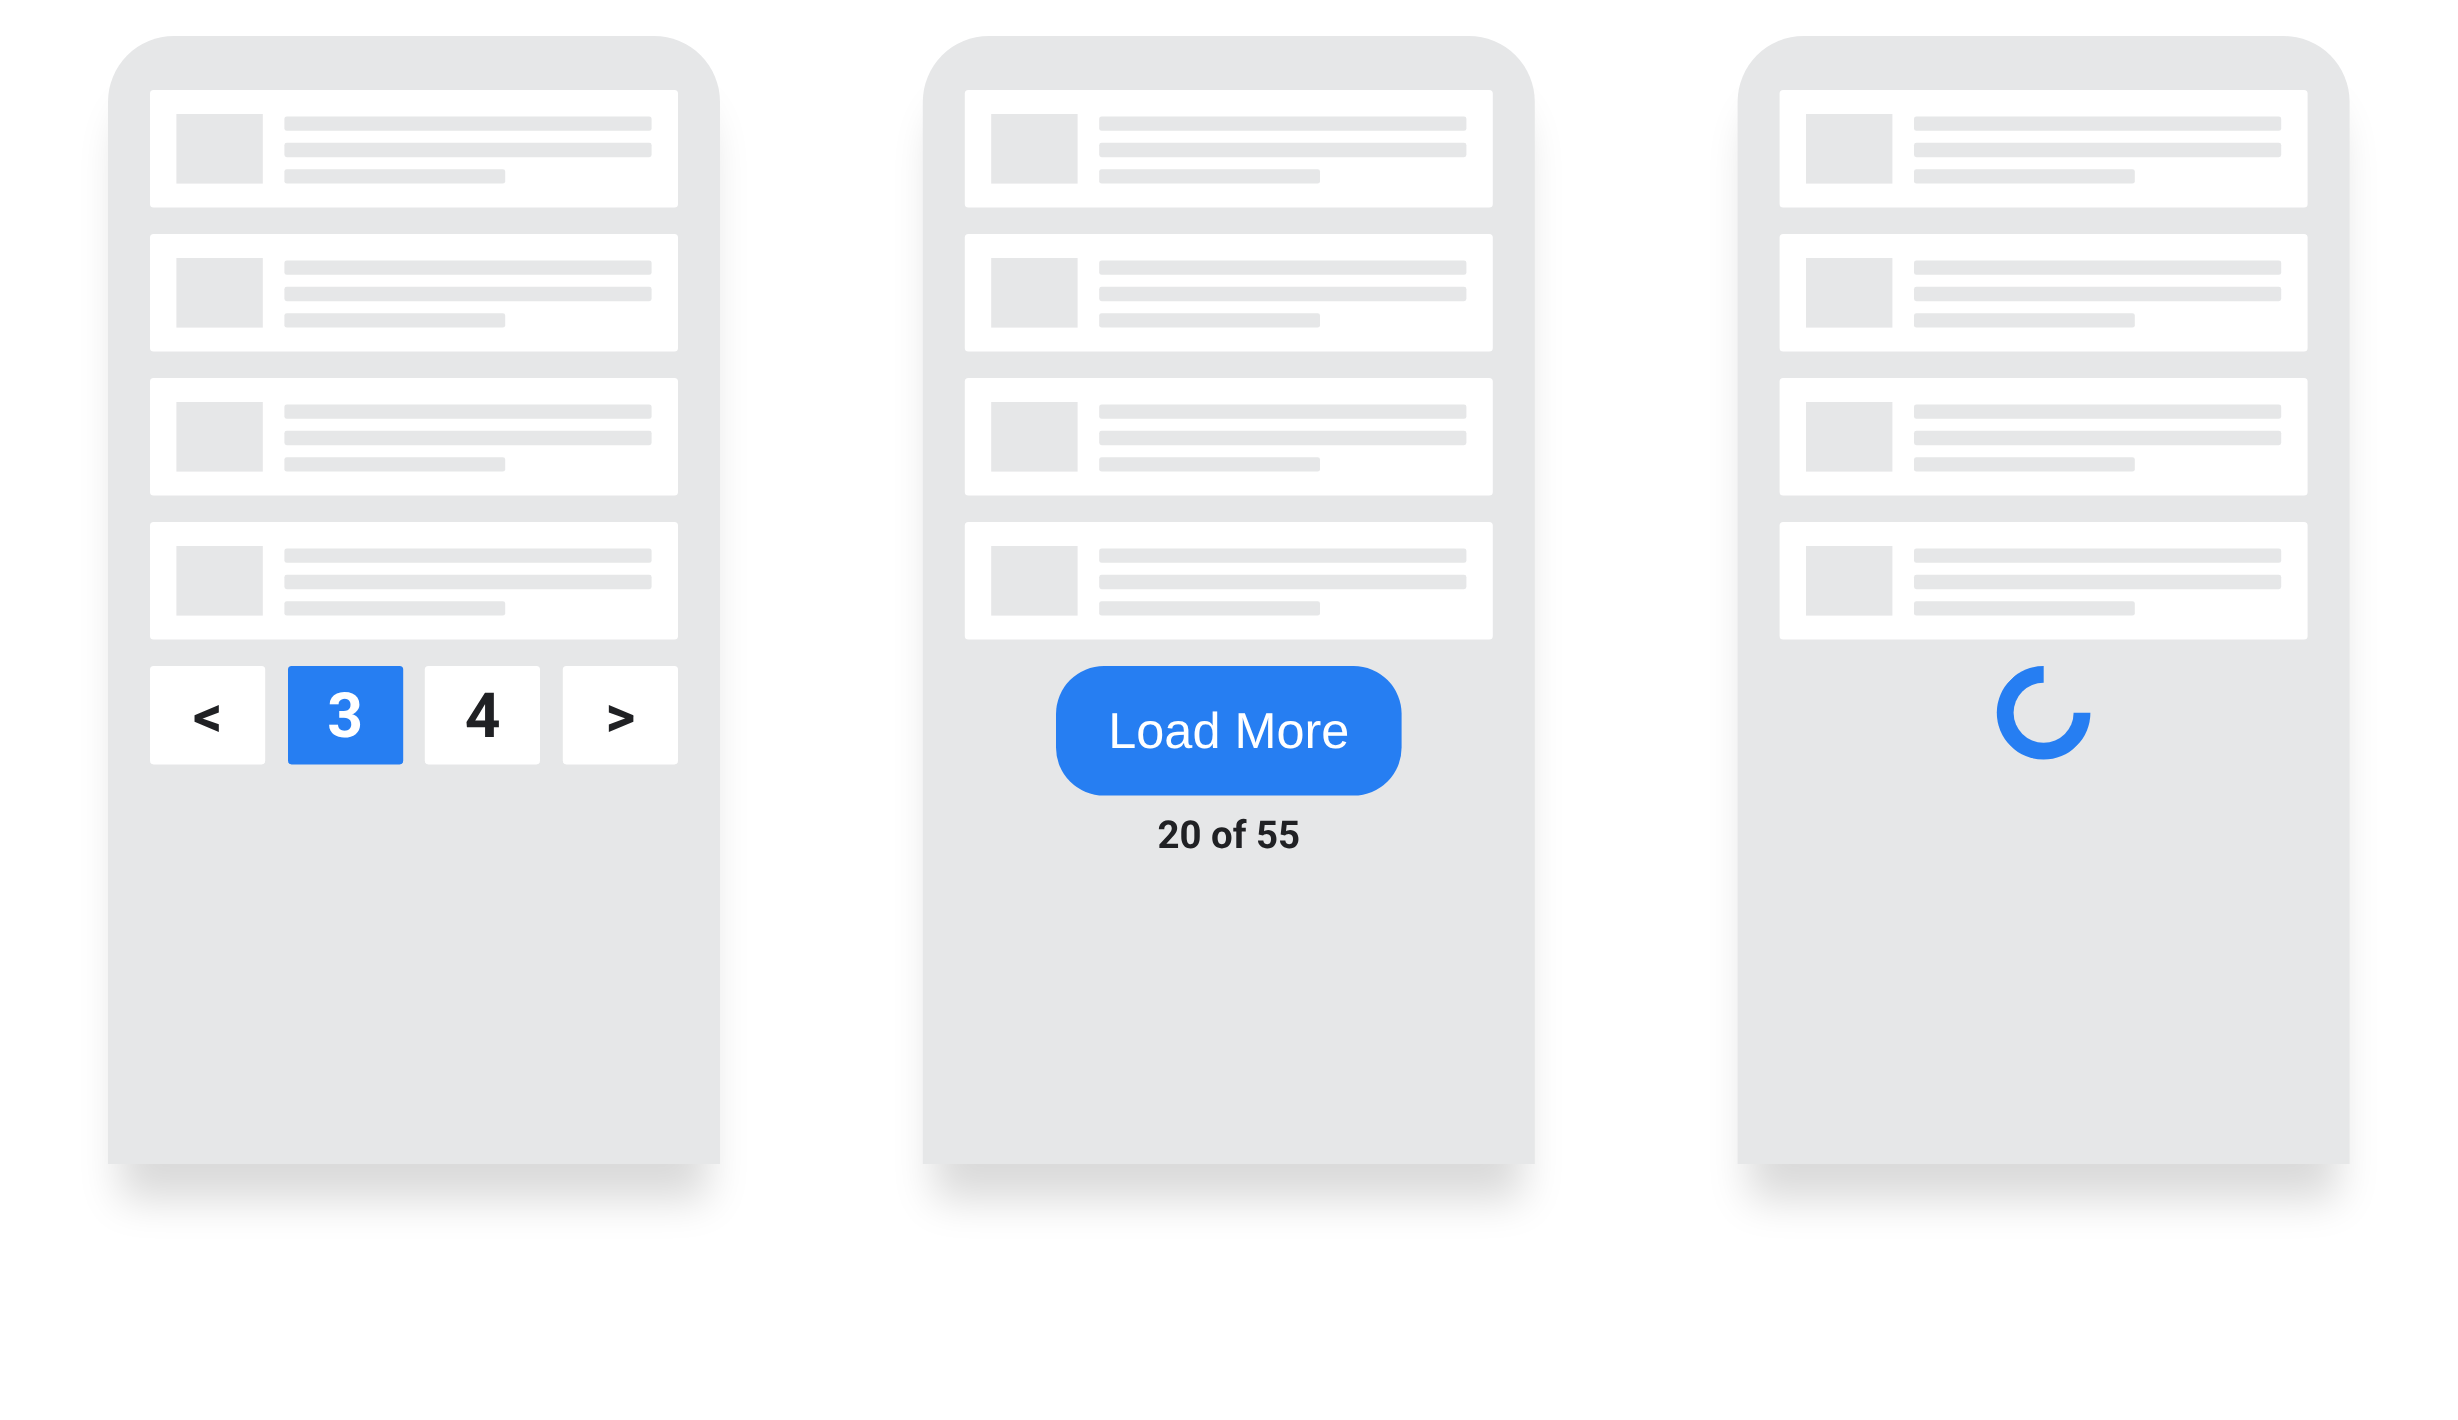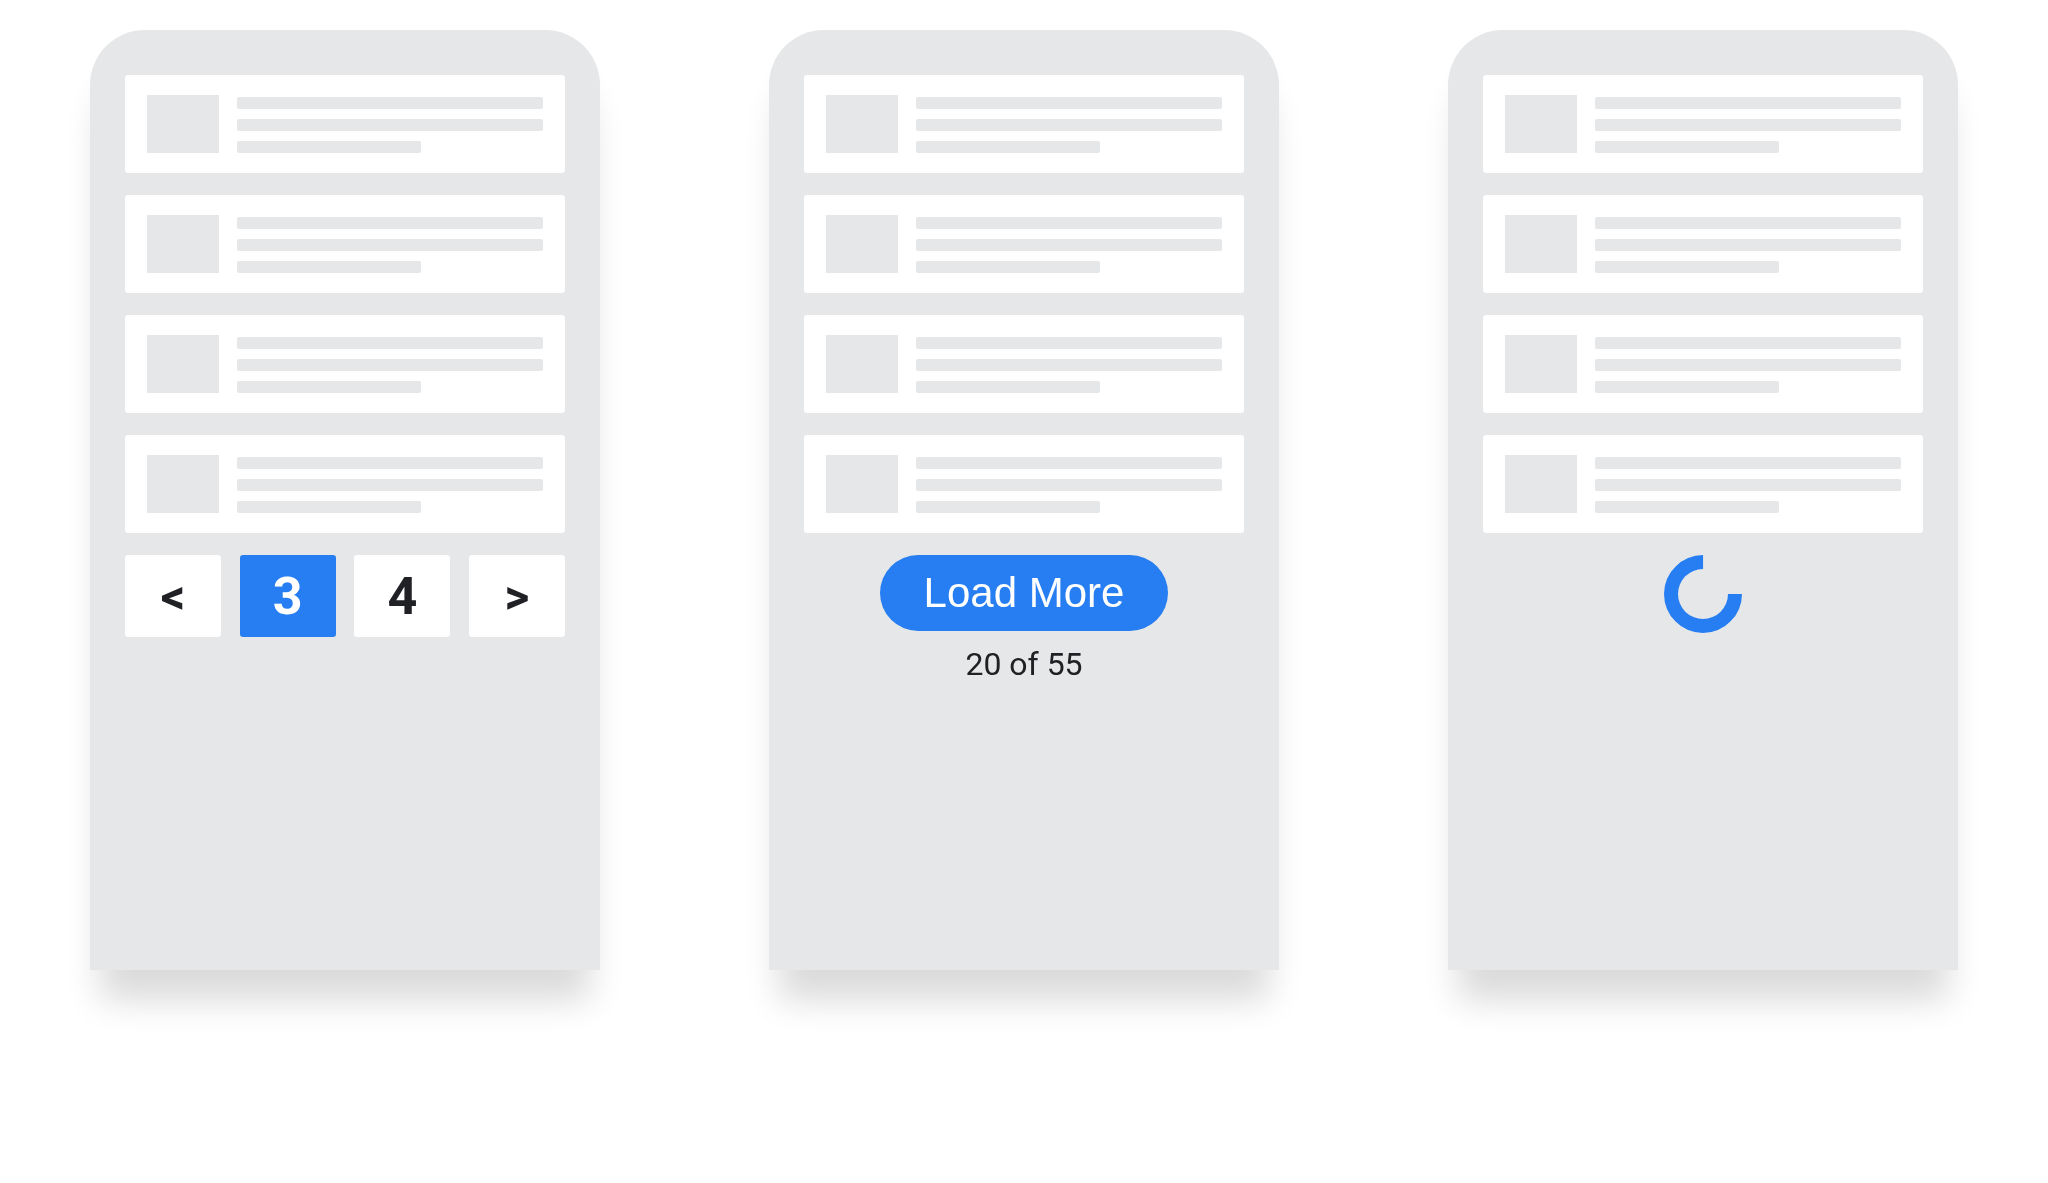--- a/index.html
+++ b/index.html
@@ -78,28 +78,28 @@
       display: flex;
       flex-direction: column;
       align-items: center;
       margin-top: 10px;
     }
     .load-more-btn {
       background: #267ef2;
       color: #fff;
       font-size: 42px;
       font-weight: 500;
-      padding: 14px 44px;
+      padding: 30px 44px;
       border-radius: 40px;
       border: none;
     }
     .load-more-count {
       margin-top: 14px;
       font-size: 32px;
-      font-weight: 400;
+      font-weight: 700;
       color: #202124;
     }
 
     
     .spinner-wrap {
       display: flex;
       justify-content: center;
       margin-top: 18px;
     }
     .spinner {

